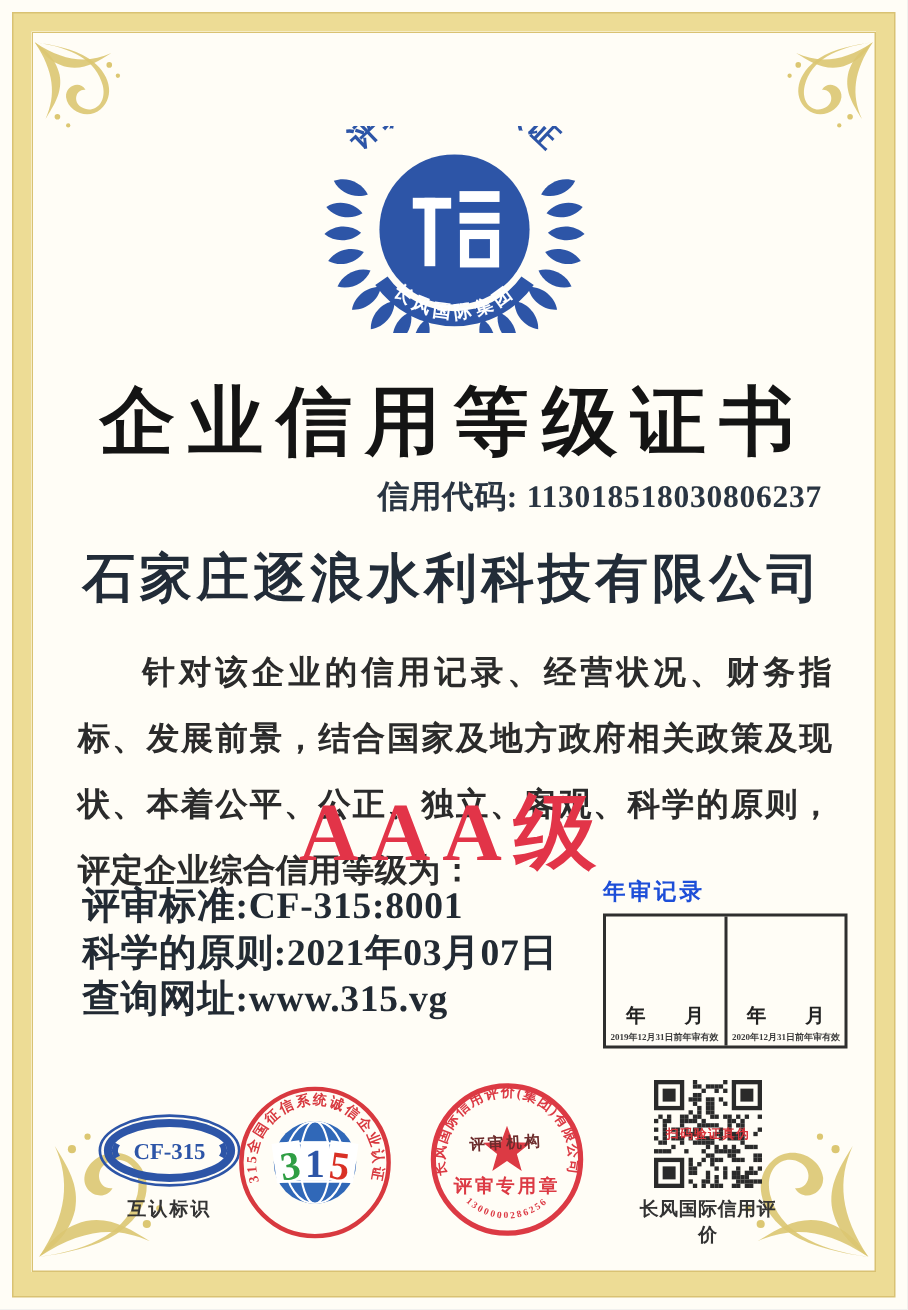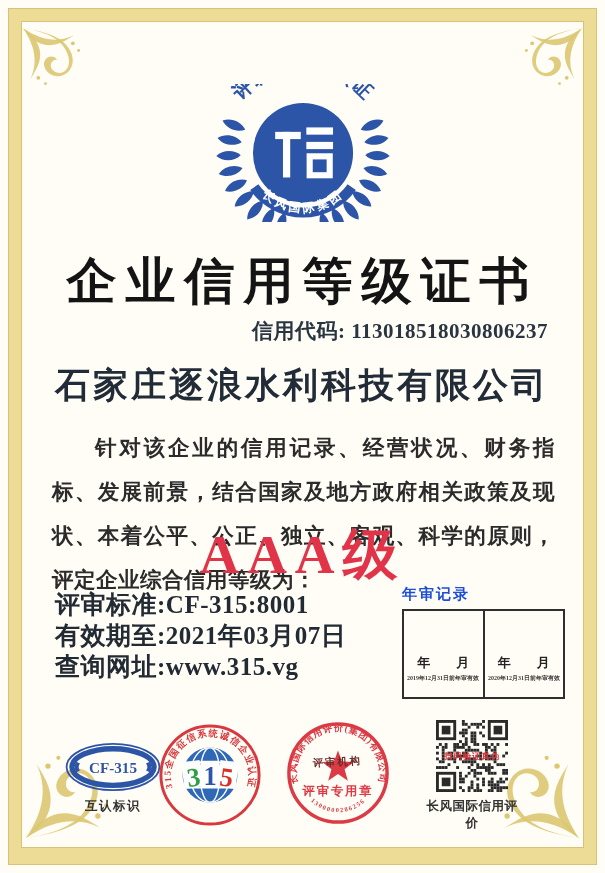--- a/index.html
+++ b/index.html
@@ -43,21 +43,21 @@
     text-indent:2em;text-align:justify;letter-spacing:0.5px;
   }
   .rating{
     position:absolute;left:0;right:0;top:518px;text-align:center;
     font-size:55px;font-weight:bold;letter-spacing:8px;color:#e23448;
   }
   .details{position:absolute;left:55px;top:589px;font-size:25px;font-weight:bold;color:#222a33;line-height:31px;letter-spacing:0.5px;}
   .annual{position:absolute;left:402px;top:585px;width:163px;}
   .annual-title{font-size:15px;font-weight:bold;color:#1d4ed8;letter-spacing:2px;margin-bottom:5px;}
   .annual-table{display:flex;border:2px solid #2f2f2f;height:86px;background:transparent;}
-  .annual-cell{flex:1;display:flex;flex-direction:column;justify-content:flex-end;align-items:center;padding-bottom:16px;overflow:hidden;}
+  .annual-cell{flex:1;display:flex;flex-direction:column;justify-content:flex-end;align-items:center;padding-bottom:2px;overflow:hidden;}
   .annual-cell + .annual-cell{border-left:2px solid #2f2f2f;}
   .ym{font-size:13px;font-weight:bold;color:#222;line-height:14px;}
   .ym .month{margin-left:26px;}
   .note{font-size:10px;font-weight:bold;color:#3a3a3a;white-space:nowrap;transform:scale(0.6);transform-origin:50% 100%;line-height:11px;}
 
   .cf315{position:absolute;left:63px;top:742px;width:100px;height:50px;}
   .globe-seal{position:absolute;left:156px;top:721px;width:108px;height:108px;}
   .auth-seal{position:absolute;left:284px;top:719px;width:108px;height:108px;}
   .qr{position:absolute;left:436px;top:720px;width:72px;height:72px;}
   .qr svg{display:block;}
@@ -195,21 +195,21 @@
   </div>
 
   <div class="company">石家庄逐浪水利科技有限公司</div>
 
   <p class="bodytext">针对该企业的信用记录、经营状况、财务指标、发展前景，结合国家及地方政府相关政策及现状、本着公平、公正、独立、客观、科学的原则，评定企业综合信用等级为：</p>
 
   <div class="rating">AAA级</div>
 
   <div class="details">
     <div>评审标准:CF-315:8001</div>
-    <div>有效期至:2021年03月07日</div>
+    <div>科学的原则:2021年03月07日</div>
     <div>查询网址:www.315.vg</div>
   </div>
 
   <div class="annual">
     <div class="annual-title">年审记录</div>
     <div class="annual-table">
       <div class="annual-cell">
         <div class="ym"><span>年</span><span class="month">月</span></div>
         <div class="note">2019年12月31日前年审有效</div>
       </div>

